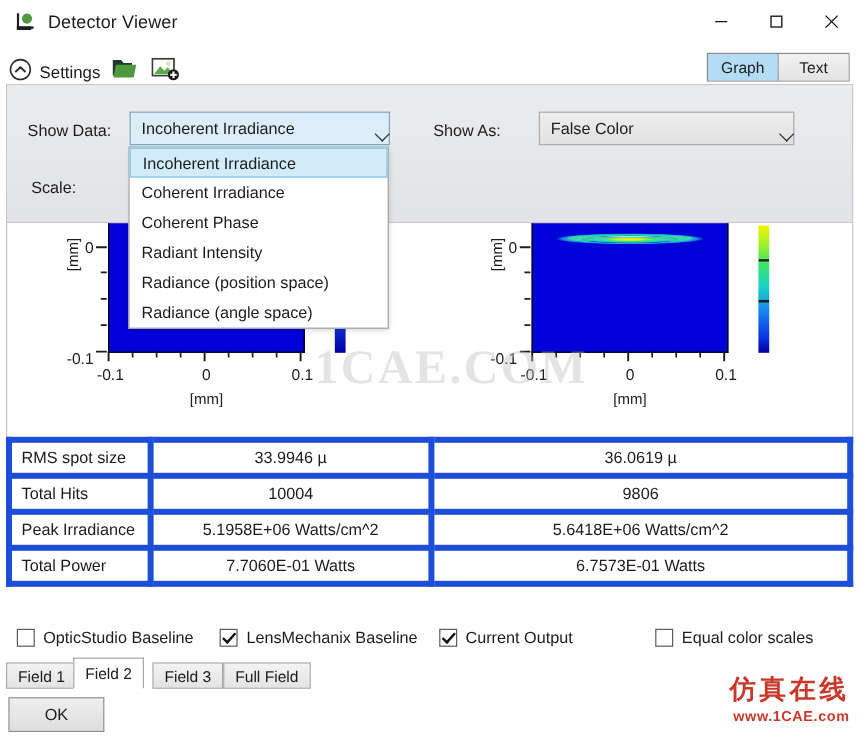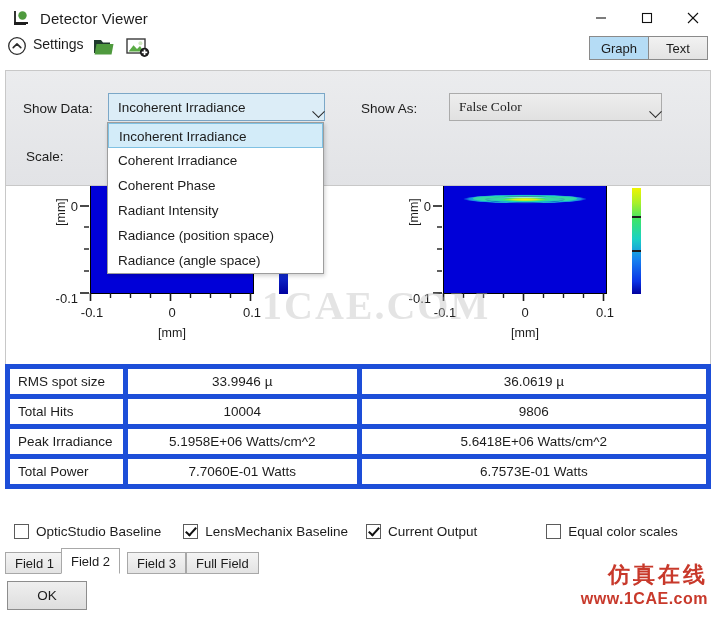--- a/index.html
+++ b/index.html
@@ -37,21 +37,21 @@
     width: 46px; height: 36px;
     display: flex; align-items: center; justify-content: center;
     color: #000; font-size: 13px;
   }
 
   
   .toolbar {
     position: absolute; left: 0; top: 36px;
     width: 716px; height: 32px;
     background: #ffffff;
-    display: flex; align-items: flex-start;
+    display: flex; align-items: flex-end;
   }
   .collapse-ico {
     margin-left: 7px; width: 20px; height: 20px; flex: none;
   }
   .settings-label {
     font-size: 14px; color: #1c1c1c; margin-left: 6px;
   }
   .tool-ico { width: 24px; height: 22px; margin-left: 9px; position: relative; flex: none; }
 
   .viewtoggle {
@@ -80,21 +80,21 @@
   }
   .combo {
     position: absolute;
     height: 28px;
     border: 1px solid #a9b6bf;
     box-sizing: border-box;
     display: flex; align-items: center;
     font-size: 13.5px; color: #1c1c1c;
   }
   .combo.open { background: #dcedf7; border-color: #7ba7c7; }
-  .combo.closed { background: linear-gradient(#eeeeee,#e1e1e1); border-color: #ababab; font-family: Liberation Serif, serif; }
+  .combo.closed { background: linear-gradient(#eeeeee,#e1e1e1); border-color: #ababab; }
   .combo-text { margin-left: 9px; }
   .combo-arrow {
     margin-left: auto; margin-right: 10px;
     width: 0; height: 0; position: relative;
   }
   .chev {
     display: inline-block;
     width: 8px; height: 8px;
     border-right: 1.6px solid #2b2b2b;
     border-bottom: 1.6px solid #2b2b2b;
@@ -241,21 +241,21 @@
     color: rgba(190,190,190,.42);
     letter-spacing: 2px;
     pointer-events: none; user-select: none;
     font-family: "Liberation Serif", serif;
   }
   .wm-cn {
     position: absolute; right: 8px; top: 560px;
     text-align: right; pointer-events: none; user-select: none;
   }
   .wm-cn .l1 { font-size: 22px; color: #c8392b; font-weight: bold; letter-spacing: 3px; }
-  .wm-cn .l2 { font-size: 16px; color: #c8392b; font-weight: bold; letter-spacing: .5px; }
+  .wm-cn .l2 { font-size: 12px; color: #c8392b; font-weight: bold; letter-spacing: .5px; }
 </style>
 </head>
 <body>
 
 <div id="app">
 
   <div class="titlebar">
     <div class="app-icon">
       <svg width="20" height="20" viewBox="0 0 20 20">
         <path d="M3 3 L3 15 L16 15" stroke="#1d1d1d" stroke-width="1.8" fill="none"></path>

